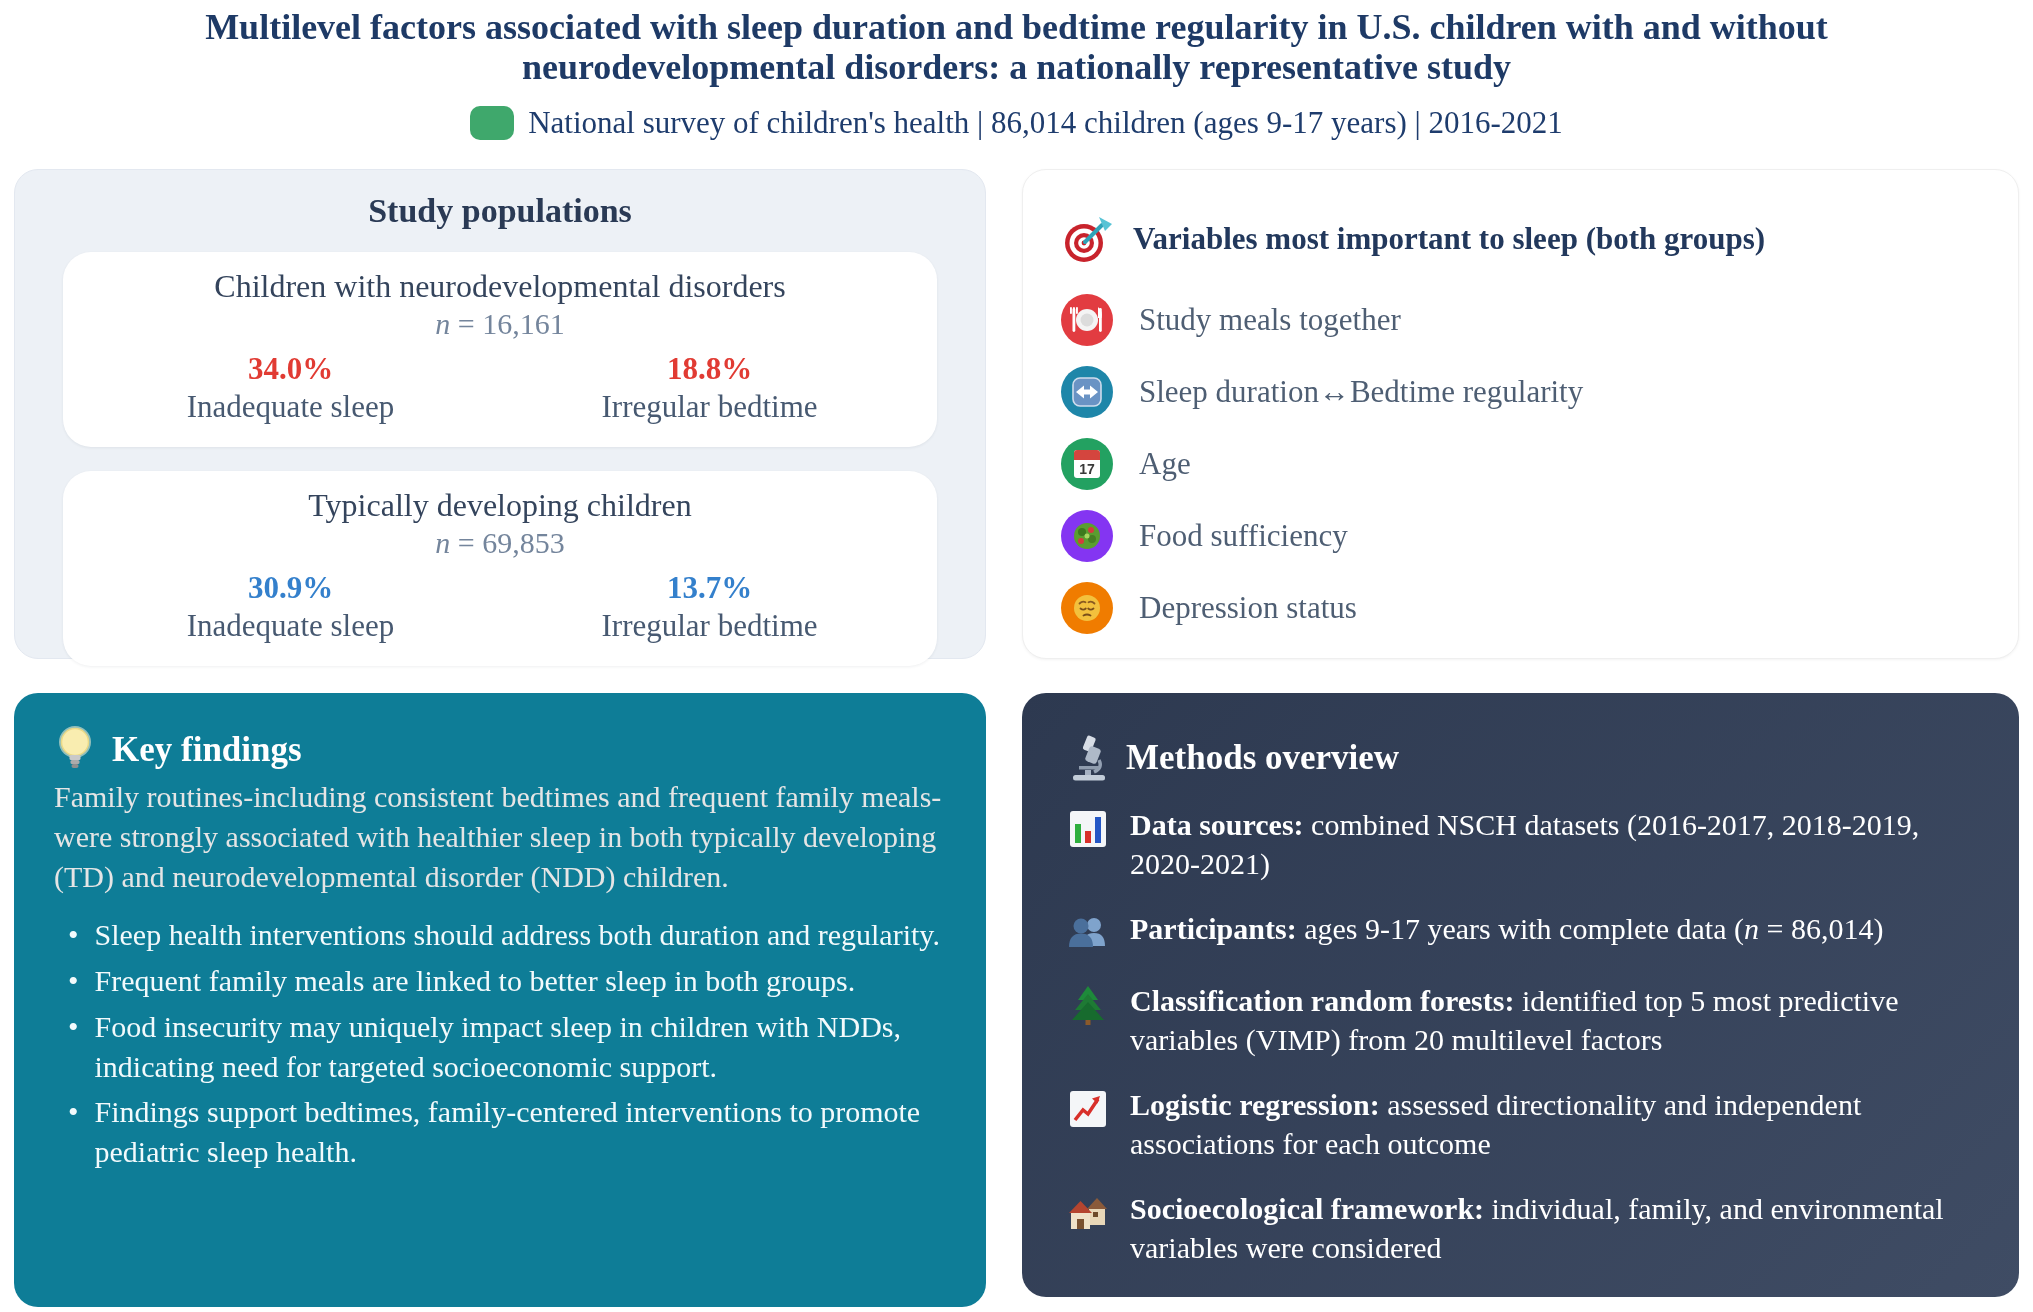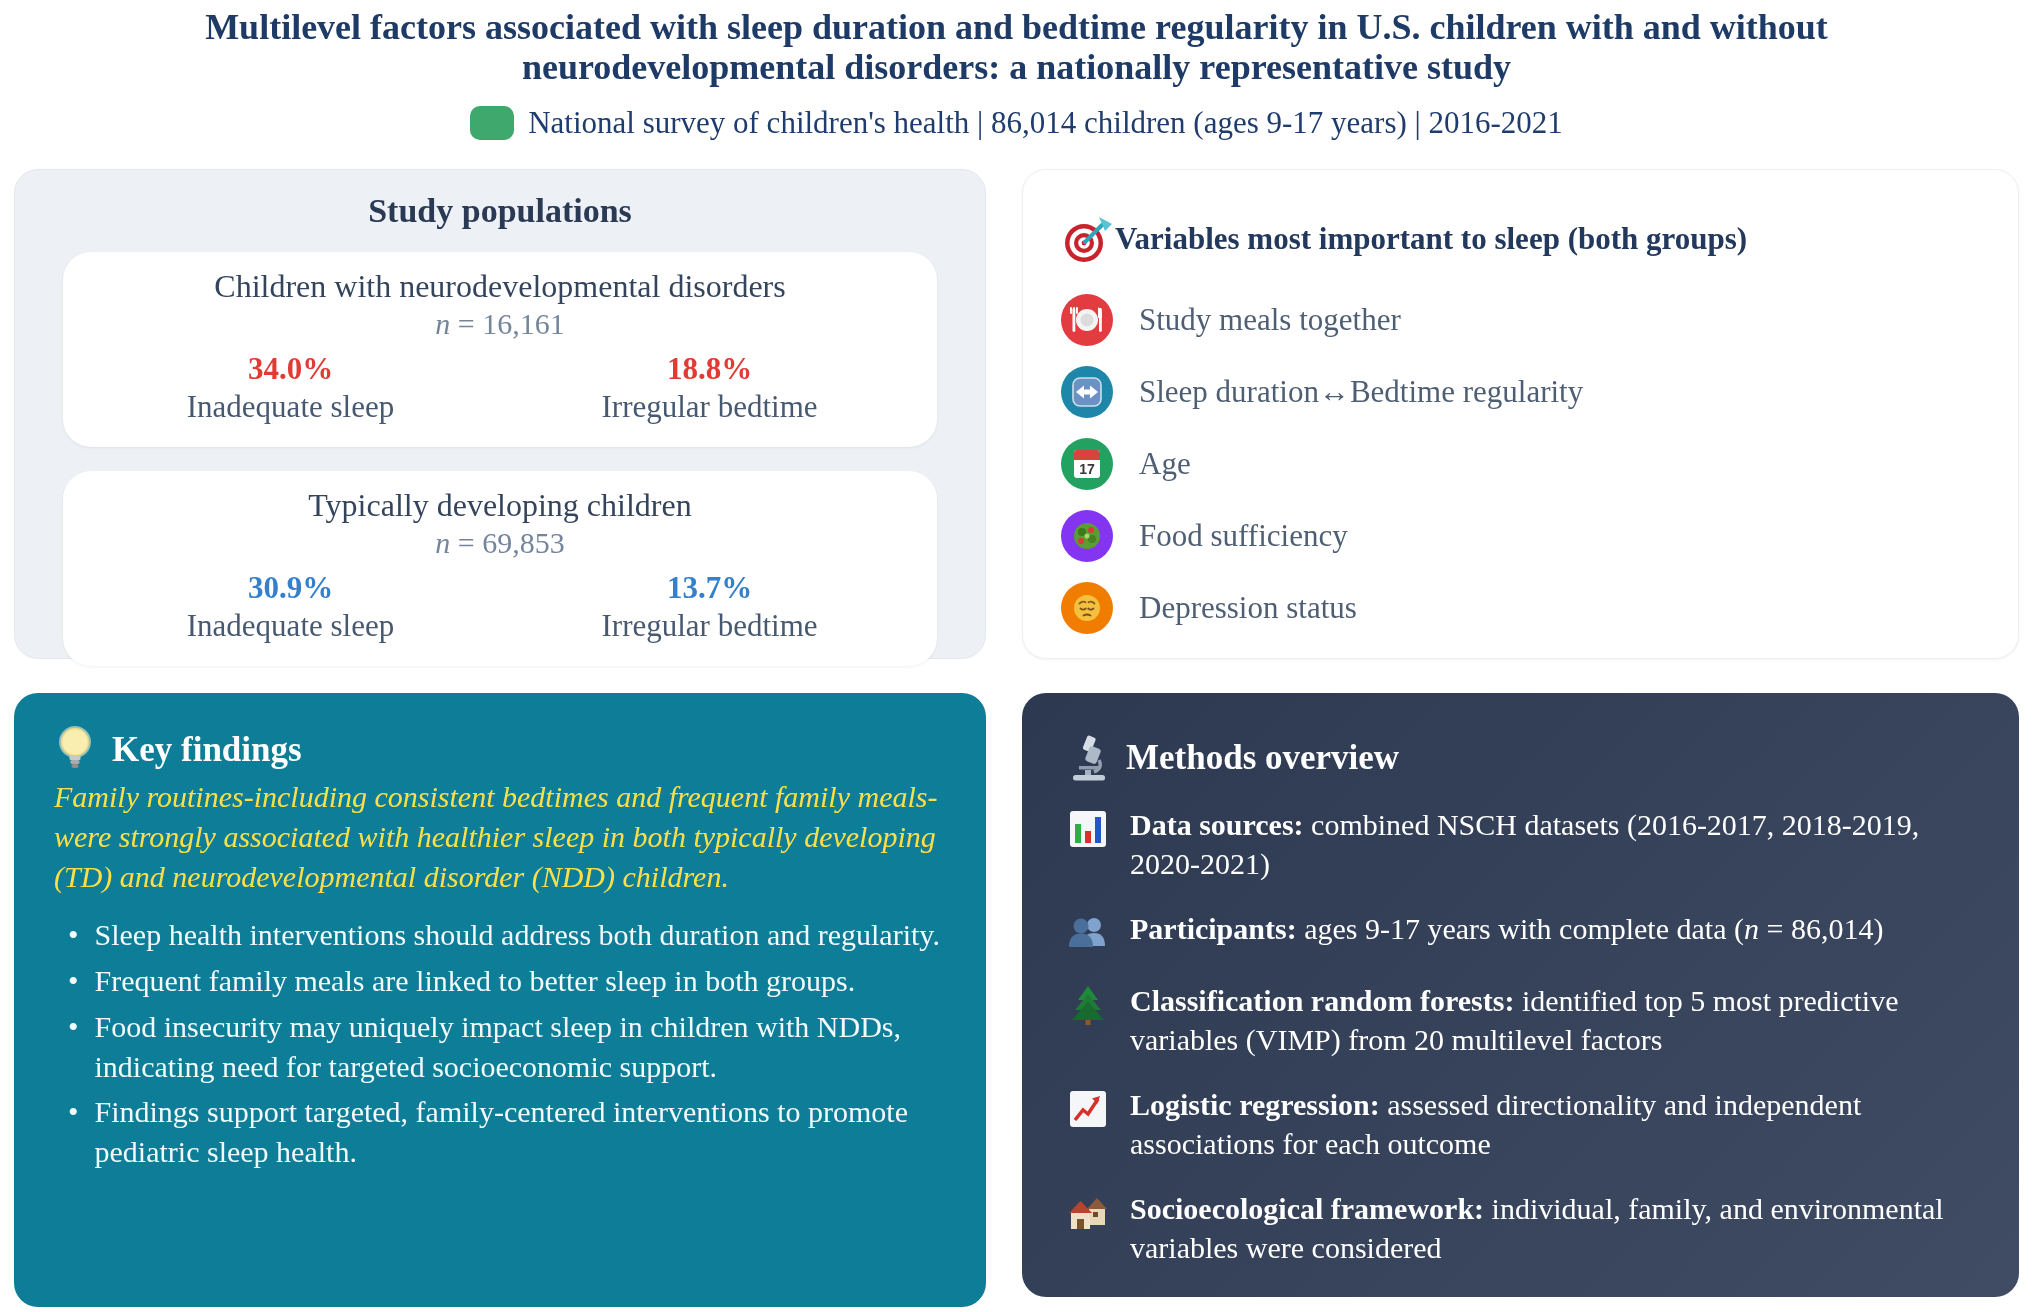--- a/index.html
+++ b/index.html
@@ -40,38 +40,38 @@
   .sp-val { font-size:31px; font-weight:bold; }
   .sp-val.ndd { color:#e13b33; }
   .sp-val.td  { color:#3480cc; }
   .sp-label { font-size:31px; color:#475971; margin-top:2px; }
   .it { font-style:italic; }
 
   
   .vars { background:#ffffff; border:1px solid #efefef;
           box-shadow:0 1px 3px rgba(0,0,0,0.05);
           height:490px; padding:42px 34px 20px 38px; }
-  .vars-header { display:flex; align-items:center; gap:0;
+  .vars-header { display:flex; align-items:center; gap:18px;
                  font-size:31px; font-weight:bold; color:#22385c;
                  margin-bottom:28px; }
   .var-item { display:flex; align-items:center; gap:26px;
               margin-bottom:20px; font-size:31px; color:#4e5e73; }
   .var-icon { width:52px; height:52px; border-radius:50%; flex:none;
               display:flex; justify-content:center; }
   .ic-red    { background:#e23c41; }
   .ic-teal   { background:#1e86a9; }
   .ic-green  { background:#23a161; }
   .ic-purple { background:#8435f2; }
   .ic-orange { background:#f07c00; }
 
   
   .kf { background:#0e7d97; color:#ffffff; height:614px; padding:30px 40px; }
   .kf-header { display:flex; align-items:center; gap:16px;
                font-size:35px; font-weight:bold; }
-  .kf-intro { font-size:30px; line-height:1.33; color:#fde047;font-style:italic; }
+  .kf-intro { font-size:30px; line-height:1.33; color:#e5e5e5; }
   .kf-bullets { margin-top:18px; }
   .kf-bullet { display:flex; gap:16px; padding-left:14px;
                font-size:30px; line-height:1.33; margin-bottom:6px;
                color:#f2fafc; }
   .kf-dot { flex:none; }
 
   
   .mo { background:linear-gradient(135deg,#2d3950 0%, #3f4c64 100%);
         color:#ffffff; height:604px; padding:40px 44px; align-self:start; }
   .mo-header { display:flex; align-items:center; gap:14px;
@@ -236,21 +236,21 @@
         <div class="kf-bullet">
           <span class="kf-dot">•</span>
           <span>Frequent family meals are linked to better sleep in both groups.</span>
         </div>
         <div class="kf-bullet">
           <span class="kf-dot">•</span>
           <span>Food insecurity may uniquely impact sleep in children with NDDs, indicating need for targeted socioeconomic support.</span>
         </div>
         <div class="kf-bullet">
           <span class="kf-dot">•</span>
-          <span>Findings support targeted, family-centered interventions to promote pediatric sleep health.</span>
+          <span>Findings support bedtimes, family-centered interventions to promote pediatric sleep health.</span>
         </div>
       </div>
     </div>
 
     <div class="panel mo">
       <div class="mo-header">
         <span>
           <svg width="46" height="50" viewBox="0 0 46 50">
             <rect x="19" y="3" width="9" height="15" rx="2" fill="#d7dde6" transform="rotate(22 23 10)"></rect>
             <rect x="21" y="14" width="12" height="16" rx="3" fill="#aeb9c8" transform="rotate(22 27 22)"></rect>

